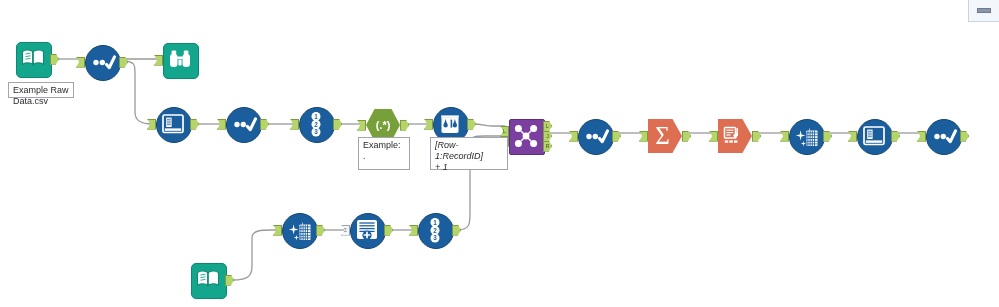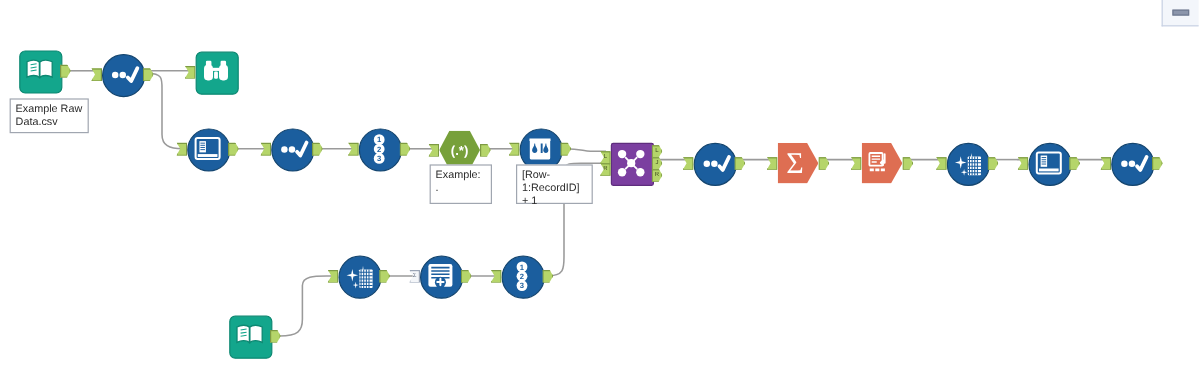--- a/index.html
+++ b/index.html
@@ -488,19 +488,19 @@
       <text x="17" y="27.3" fill="#1b5e9e">3</text>
     </g>
         </svg>
         <div class="anchor in" style="left: -9px; top: 11.5px;"></div>
         <div class="anchor out" style="left: 34px; top: 11.5px;"></div>
       </div>
     </div>
   <div id="annot-layer">
       <div class="annot" style="left: 358px; top: 137px; width: 52px; height: 33px;">Example:
 .</div>
-      <div class="annot" style="left: 430px; top: 137px; width: 64px; height: 33px;">[Row-1:RecordID]
+      <div class="annot" style="left: 430px; top: 137px; width: 78px; height: 33px; font-style: italic;">[Row-1:RecordID]
 + 1</div>
-      <div class="annot" style="left: 8px; top: 82px; width: 66px; height: 29px;">Example Raw
+      <div class="annot" style="left: 8px; top: 82px; width: 66px; height: 16px;">Example Raw
 Data.csv</div>
     </div>
 
 </div>
 
 </body></html>

